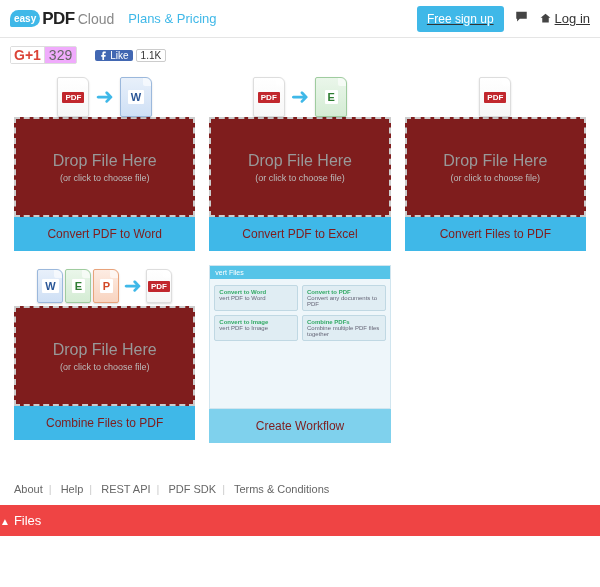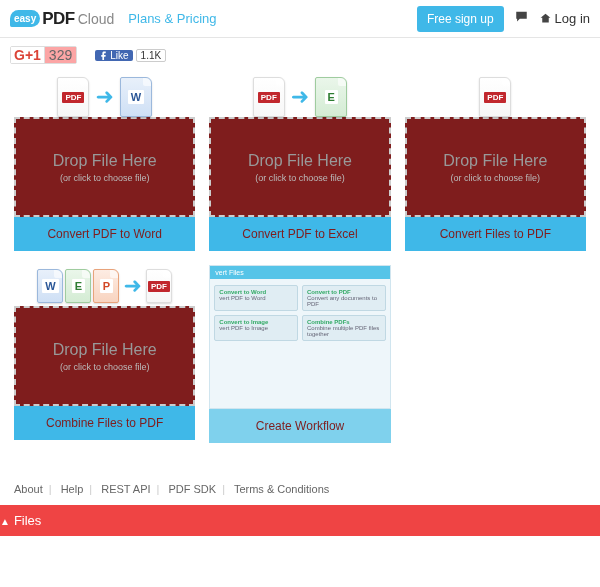--- a/index.html
+++ b/index.html
@@ -5,30 +5,30 @@
     * { margin: 0; padding: 0; box-sizing: border-box; }
     body { font-family: "Helvetica Neue", Arial, sans-serif; font-size: 13px; color: #333; background: #fff; width: 600px; }
     
     
     .header { display: flex; align-items: center; padding: 6px 10px; border-bottom: 1px solid #e5e5e5; height: 38px; }
     .logo-wrap { display: flex; align-items: center; margin-right: 14px; }
     .logo-easy { background: #3fb8e8; color: #fff; font-size: 10px; font-weight: bold; padding: 3px 4px; border-radius: 10px 10px 10px 2px; display: inline-block; position: relative; }
     .logo-pdf { font-size: 17px; font-weight: 900; color: #222; margin-left: 2px; letter-spacing: -0.5px; }
     .logo-cloud { font-size: 14px; color: #888; font-weight: 300; margin-left: 3px; }
     .nav-link { color: #3fb8e8; font-size: 13px; text-decoration: none; }
-    .header-right { margin-left: auto; display: flex; align-items: center; gap: 10px; }
+    .header-right { margin-left: auto; display: flex; align-items: center; gap: 10px; text-decoration: underline; }
     .btn-signup { background: #3fb8e8; color: #fff; border: none; padding: 6px 10px; border-radius: 3px; font-size: 12px; cursor: pointer; }
     .hdr-icon { color: #444; font-size: 14px; }
     .login { color: #333; font-size: 13px; display: flex; align-items: center; gap: 3px; }
     
     
     .social { padding: 8px 10px; display: flex; gap: 6px; align-items: center; }
     .gplus { border: 1px solid #ddd; border-radius: 2px; display: inline-flex; align-items: center; font-size: 14px; height: 18px; }
     .gplus-ico { background: #fff; color: #db4437; font-weight: bold; padding: 0 3px; }
-    .gplus-cnt { background: #fca5a5; color: #666; padding: 0 4px; border-left: 1px solid #ddd; }
+    .gplus-cnt { background: #f0abfc; color: #666; padding: 0 4px; border-left: 1px solid #ddd; }
     .fblike { display: inline-flex; align-items: center; font-size: 10px; height: 18px; margin-left: 12px; }
     .fb-btn { background: #4267b2; color: #fff; padding: 0 4px; border-radius: 2px; display: inline-flex; align-items: center; gap: 2px; }
     .fb-cnt { background: #fff; border: 1px solid #ccc; color: #333; padding: 0 4px; margin-left: 3px; border-radius: 2px; }
     
     
     .grid { display: grid; grid-template-columns: repeat(3, 1fr); gap: 14px; padding: 4px 14px 30px; }
     .card { display: flex; flex-direction: column; }
     .hero { height: 42px; display: flex; align-items: center; justify-content: center; gap: 6px; margin-bottom: -1px; position: relative; z-index: 1; }
     .drop { border: 2px dashed #ccc; height: 100px; display: flex; flex-direction: column; align-items: center; justify-content: center; background: #7f1d1d; }
     .drop-title { color: #999; font-size: 16px; font-weight: 300; }

